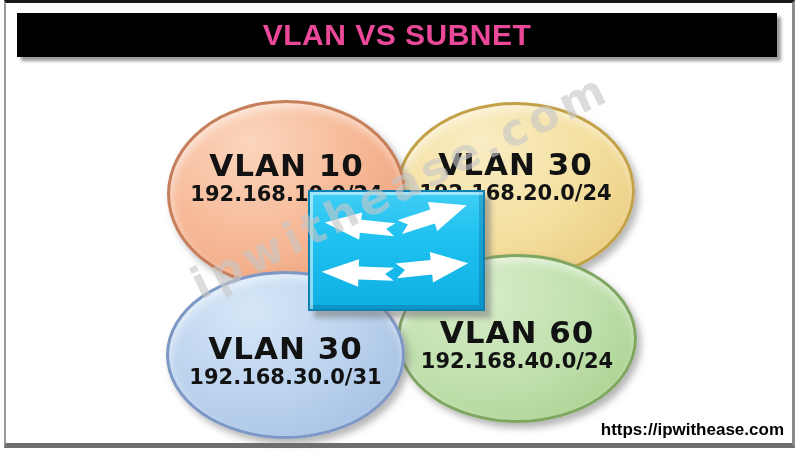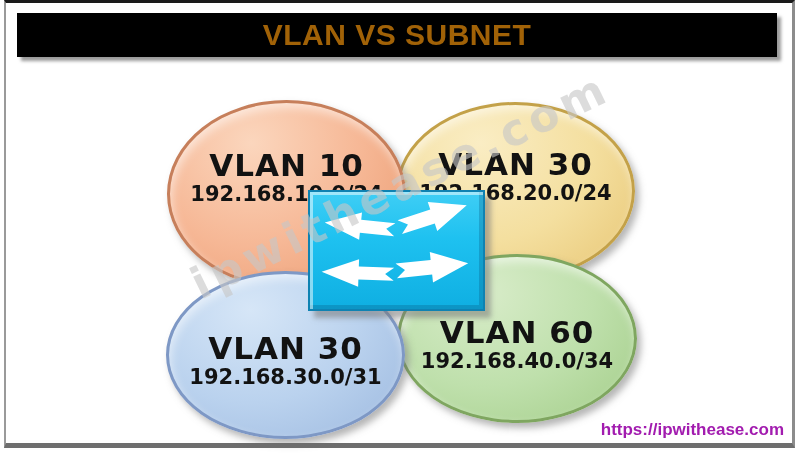--- a/index.html
+++ b/index.html
@@ -73,36 +73,36 @@
   }
 </style>
 </head>
 <body>
 
 <div class="canvas">
 
   <div class="frame"></div>
 
   <div class="titlebar" style="background: rgb(0, 0, 0);">
-    <span class="title" style="color: #a16207;">VLAN VS SUBNET</span>
+    <span class="title" style="color: #ec4899;">VLAN VS SUBNET</span>
   </div>
 
   <div class="ellipse e-vlan20" style="--fill: #F4DF9F; --hi: #FAEDC4; --edge: #EACB7D; --bd: #C3A149;">
     <div class="vlabel">VLAN 30</div>
     <div class="vsubnet">192.168.20.0/24</div>
   </div>
 
   <div class="ellipse e-vlan10" style="--fill: #F6B795; --hi: #FBD6BD; --edge: #EC9F76; --bd: #C67F5B;">
     <div class="vlabel">VLAN 10</div>
     <div class="vsubnet">192.168.10.0/24</div>
   </div>
 
   <div class="ellipse e-vlan40" style="--fill: #BFE0AC; --hi: #D8ECC9; --edge: #A9D190; --bd: #7FA660;">
     <div class="vlabel">VLAN 60</div>
-    <div class="vsubnet">192.168.40.0/34</div>
+    <div class="vsubnet">192.168.40.0/24</div>
   </div>
 
   <div class="ellipse e-vlan30" style="--fill: #BAD2EE; --hi: #D6E6F7; --edge: #A3BEE2; --bd: #7E98C5;">
     <div class="vlabel">VLAN 30</div>
     <div class="vsubnet">192.168.30.0/31</div>
   </div>
 
   <div class="switch">
     <div class="arrow a-tl">
       <svg viewBox="0 0 92 52" preserveAspectRatio="none">
@@ -121,15 +121,15 @@
     </div>
     <div class="arrow a-br">
       <svg viewBox="0 0 92 52" preserveAspectRatio="none">
         <polygon points="0,16 44,16 44,5 90,26 44,47 44,36 0,36 11,26" fill="#ffffff"></polygon>
       </svg>
     </div>
   </div>
 
   <div class="watermark">ipwithease.com</div>
 
-  <a class="footer-link" href="#" style="color: #a21caf;">https://ipwithease.com</a>
+  <a class="footer-link" href="#" style="color: #000000;">https://ipwithease.com</a>
 
 </div>
 
 </body></html>

